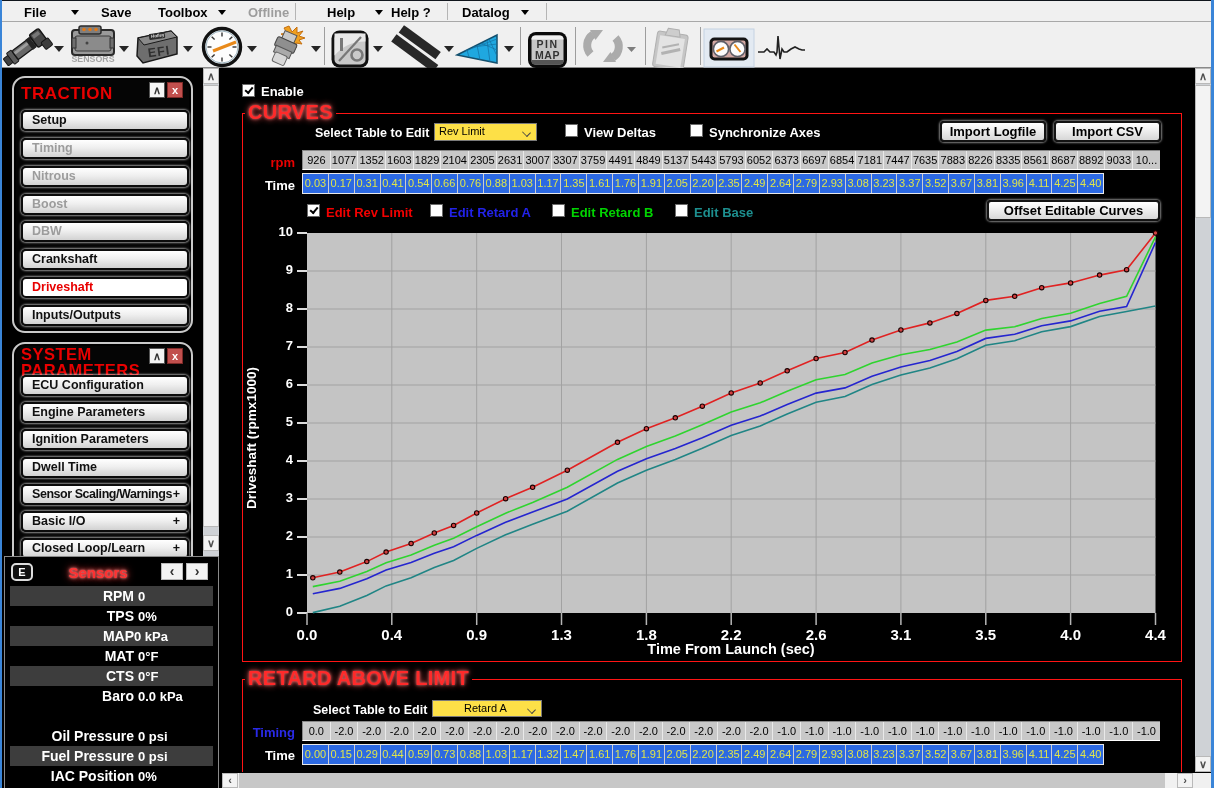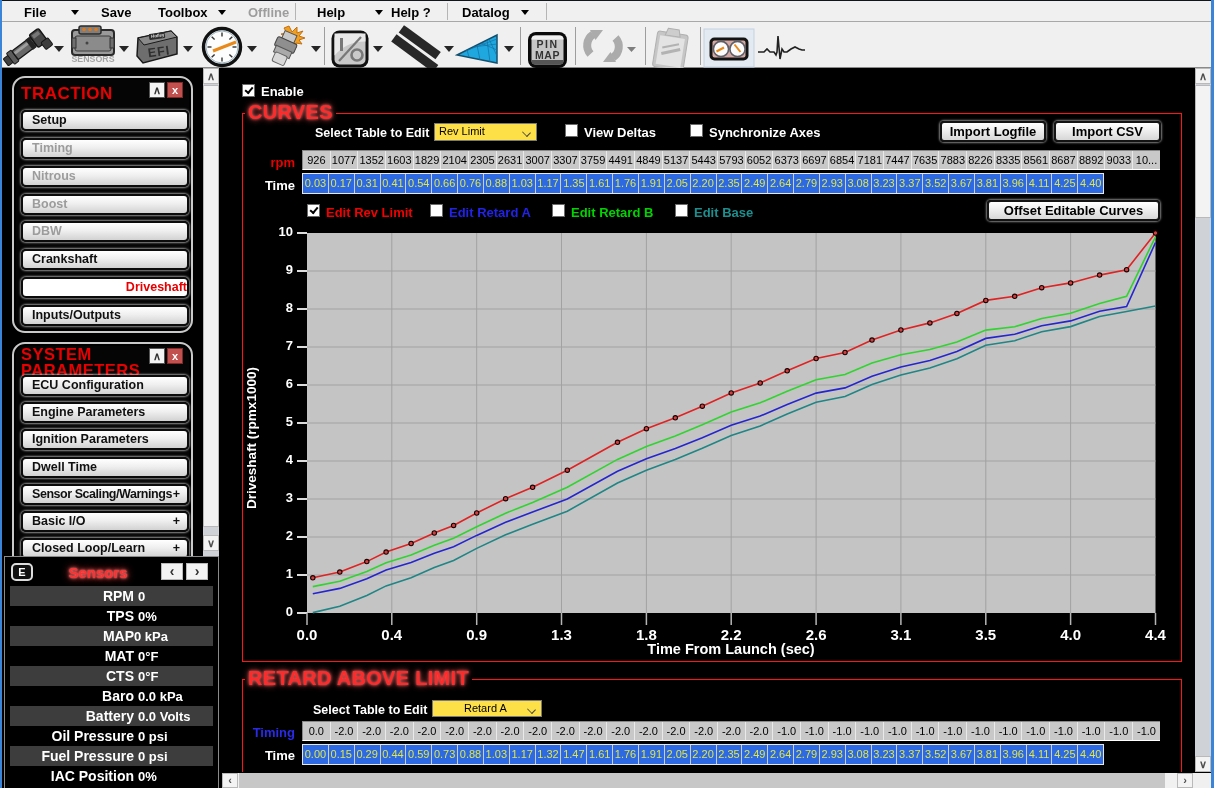--- a/index.html
+++ b/index.html
@@ -59,21 +59,21 @@
 <body>
 <div class="abs" id="topline"></div>
 <div class="abs" id="menubar">
   <span class="mitem" style="left:23px;">File</span>
     <span class="mArr" style="left:70px;"></span>
   <span class="mitem" style="left:100px;">Save</span>
   <span class="mitem" style="left:157px;">Toolbox</span>
     <span class="mArr" style="left:217px;"></span>
   <span class="mitem dis" style="left:247px;">Offline</span>
   <span class="msep" style="left:294px;"></span>
-  <span class="mitem" style="left:316px;">Help</span>
+  <span class="mitem" style="left:326px;">Help</span>
     <span class="mArr" style="left:374px;"></span>
   <span class="mitem" style="left:390px;">Help ?</span>
   <span class="msep" style="left:446px;"></span>
   <span class="mitem" style="left:461px;">Datalog</span>
     <span class="mArr" style="left:520px;"></span>
   <span class="msep" style="left:545px;"></span>
 </div>
 <div class="abs" id="toolbar">
 <svg width="1210" height="44" viewBox="0 0 1210 44">
 
@@ -215,21 +215,21 @@
   <div class="panel" style="top:8px;height:257px;">
     <div class="ptitle" style="top:7px;">TRACTION</div>
     <div class="pbtn pup" style="left:135px;top:4px;">∧</div>
     <div class="pbtn px" style="left:153px;top:4px;">x</div>
     <div class="sbtn" style="top:32px;">Setup</div>
     <div class="sbtn dis" style="top:60px;">Timing</div>
     <div class="sbtn dis" style="top:88px;">Nitrous</div>
     <div class="sbtn dis" style="top:116px;">Boost</div>
     <div class="sbtn dis" style="top:143px;">DBW</div>
     <div class="sbtn" style="top:171px;">Crankshaft</div>
-    <div class="sbtn sel" style="top:199px;text-align:right;">Driveshaft</div>
+    <div class="sbtn sel" style="top:199px;">Driveshaft</div>
     <div class="sbtn" style="top:227px;">Inputs/Outputs</div>
   </div>
   <div class="panel" style="top:274px;height:300px;">
     <div class="ptitle" style="top:3px;line-height:15.5px;font-size:16.5px;">SYSTEM<br>PARAMETERS</div>
     <div class="pbtn pup" style="left:135px;top:4px;">∧</div>
     <div class="pbtn px" style="left:153px;top:4px;">x</div>
     <div class="sbtn" style="top:31px;">ECU Configuration</div>
     <div class="sbtn" style="top:58px;">Engine Parameters</div>
     <div class="sbtn" style="top:85px;">Ignition Parameters</div>
     <div class="sbtn" style="top:113px;">Dwell Time</div>
@@ -264,24 +264,20 @@
       <span class="slab" style="right:79px;">MAT</span>
       <span class="sval" style="left:128px;">0°F</span>
     </div>
   <div class="srow dark" style="top:109px;">
       <span class="slab" style="right:79px;">CTS</span>
       <span class="sval" style="left:128px;">0°F</span>
     </div>
   <div class="srow" style="top:129px;">
       <span class="slab" style="right:79px;">Baro</span>
       <span class="sval" style="left:128px;">0.0 kPa</span>
-    </div>
-  <div class="srow dark" style="top:149px;">
-      <span class="slab" style="right:79px;">Battery</span>
-      <span class="sval" style="left:128px;">0.0 Volts</span>
     </div>
   <div class="srow" style="top:169px;">
       <span class="slab" style="right:79px;">Oil Pressure</span>
       <span class="sval" style="left:128px;">0 psi</span>
     </div>
   <div class="srow dark" style="top:189px;">
       <span class="slab" style="right:79px;">Fuel Pressure</span>
       <span class="sval" style="left:128px;">0 psi</span>
     </div>
   <div class="srow" style="top:209px;">

